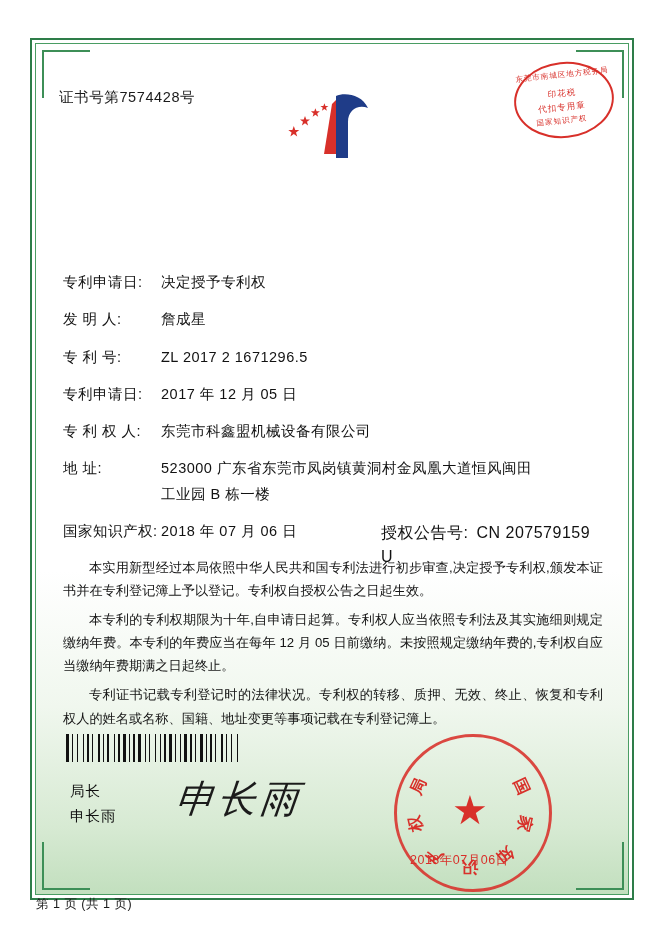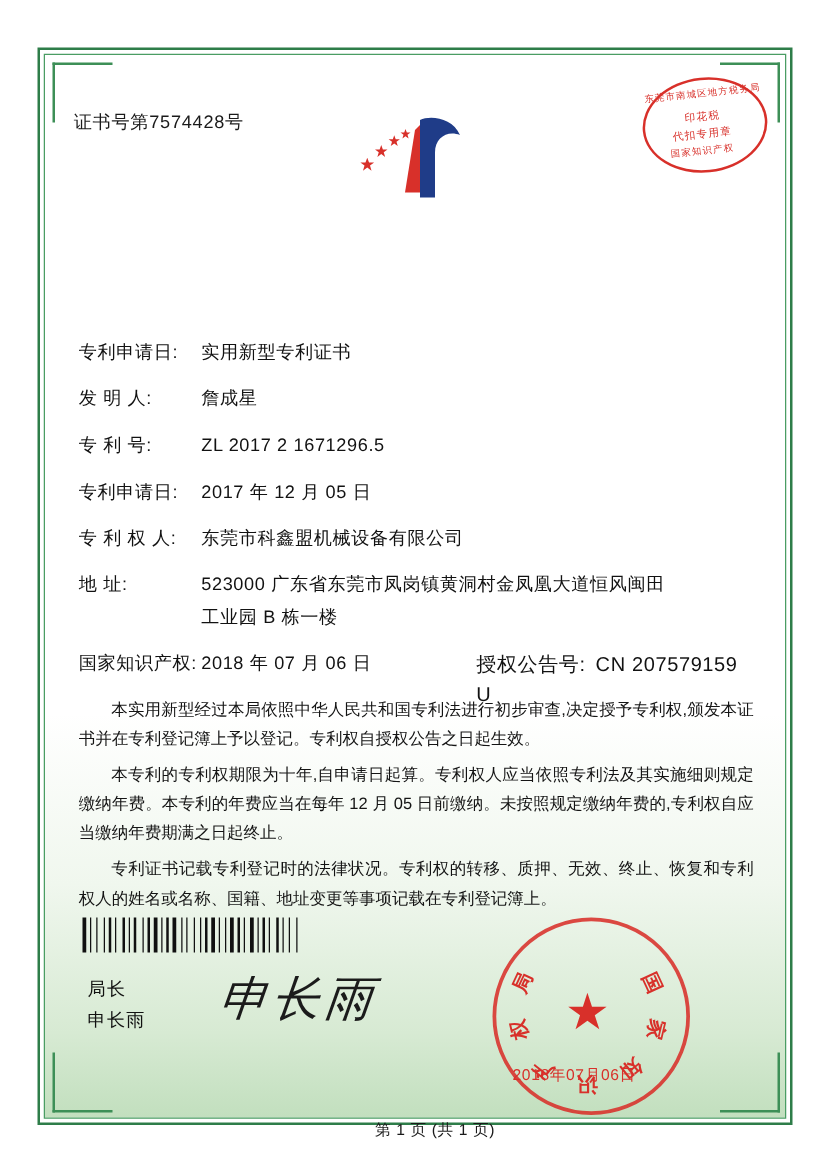--- a/index.html
+++ b/index.html
@@ -260,24 +260,24 @@
     position: absolute;
     left: 374px;
     top: 808px;
     font-size: 12.5px;
     color: #d8302a;
     letter-spacing: 0.5px;
   }
 
   .footer {
     position: absolute;
-    left: 16px;
+    left: 0;
     top: 852px;
     width: 592px;
-    text-align: center;
+    text-align: left;
     font-size: 12.5px;
     color: #1a1a1a;
     letter-spacing: 0.5px;
   }
 </style>
 </head>
 <body>
 
 <div class="page">
 
@@ -308,21 +308,21 @@
       <div class="ellipse"></div>
       <div class="line l1">东莞市南城区地方税务局</div>
       <div class="line l2">印花税</div>
       <div class="line l3">代扣专用章</div>
       <div class="line l4">国家知识产权</div>
     </div>
 
 
     <div class="fields">
       <div class="field-row">
-        <span class="field-label">专利申请日:</span><span class="field-value">实用新型专利证书</span>
+        <span class="field-label">专利申请日:</span><span class="field-value">决定授予专利权</span>
       </div>
       <div class="field-row">
         <span class="field-label">发 明 人:</span><span class="field-value">詹成星</span>
       </div>
       <div class="field-row">
         <span class="field-label">专 利 号:</span><span class="field-value">ZL 2017 2 1671296.5</span>
       </div>
       <div class="field-row">
         <span class="field-label">专利申请日:</span><span class="field-value">2017 年 12 月 05 日</span>
       </div>

